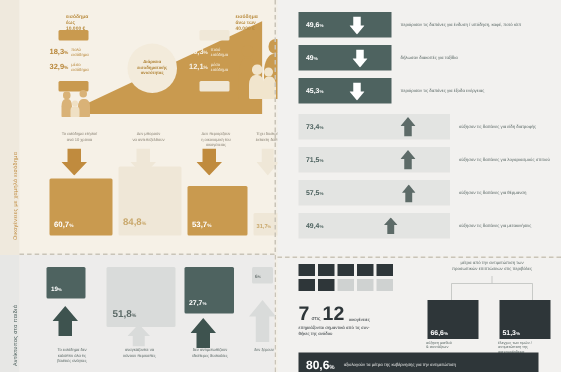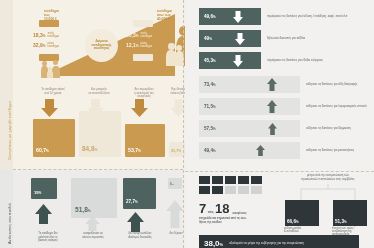--- a/index.html
+++ b/index.html
@@ -438,21 +438,21 @@
       <div class="gc on"></div>
       <div class="gc on"></div>
       <div class="gc off"></div>
       <div class="gc off"></div>
       <div class="gc off"></div>
     </div>
 
     <div class="seven">
       <span class="big">7</span>
       <span class="mid">στις</span>
-      <span class="big">18</span>
+      <span class="big">12</span>
       <span class="tail">οικογένειες</span>
     </div>
     <div class="sevtxt">επηρεάζονται σημαντικά από τις συν-
 θήκες της ανόδου</div>
 
     <div class="kicker">μέτρα από την αντιμετώπιση των
 προσωπικών επιπτώσεων στις περιβόλες</div>
 
     <svg class="conn" style="left:100px;top:12px;" width="86" height="18">
       <path d="M43,0 L43,5 L16,5 L16,18 M43,5 L70,5 L70,18"></path>
@@ -470,19 +470,19 @@
       <div class="kn">
         <span>51,3</span><span style="font-size:3px">%</span>
       </div>
     </div>
     <div class="kcap" style="left:147px;top:55px;">έλεγχος των τιμών /
 αντιμετώπιση της
 αισχροκέρδειας</div>
 
     <div class="darkbar">
       <div class="dn">
-        <span>38,0</span><span style="font-size:4px">%</span>
+        <span>80,6</span><span style="font-size:4px">%</span>
       </div>
       <div class="dt">αξιολογούν τα μέτρα της κυβέρνησης για την αντιμετώπιση</div>
     </div>
   </div>
 
 </div>
 
 </body></html>

